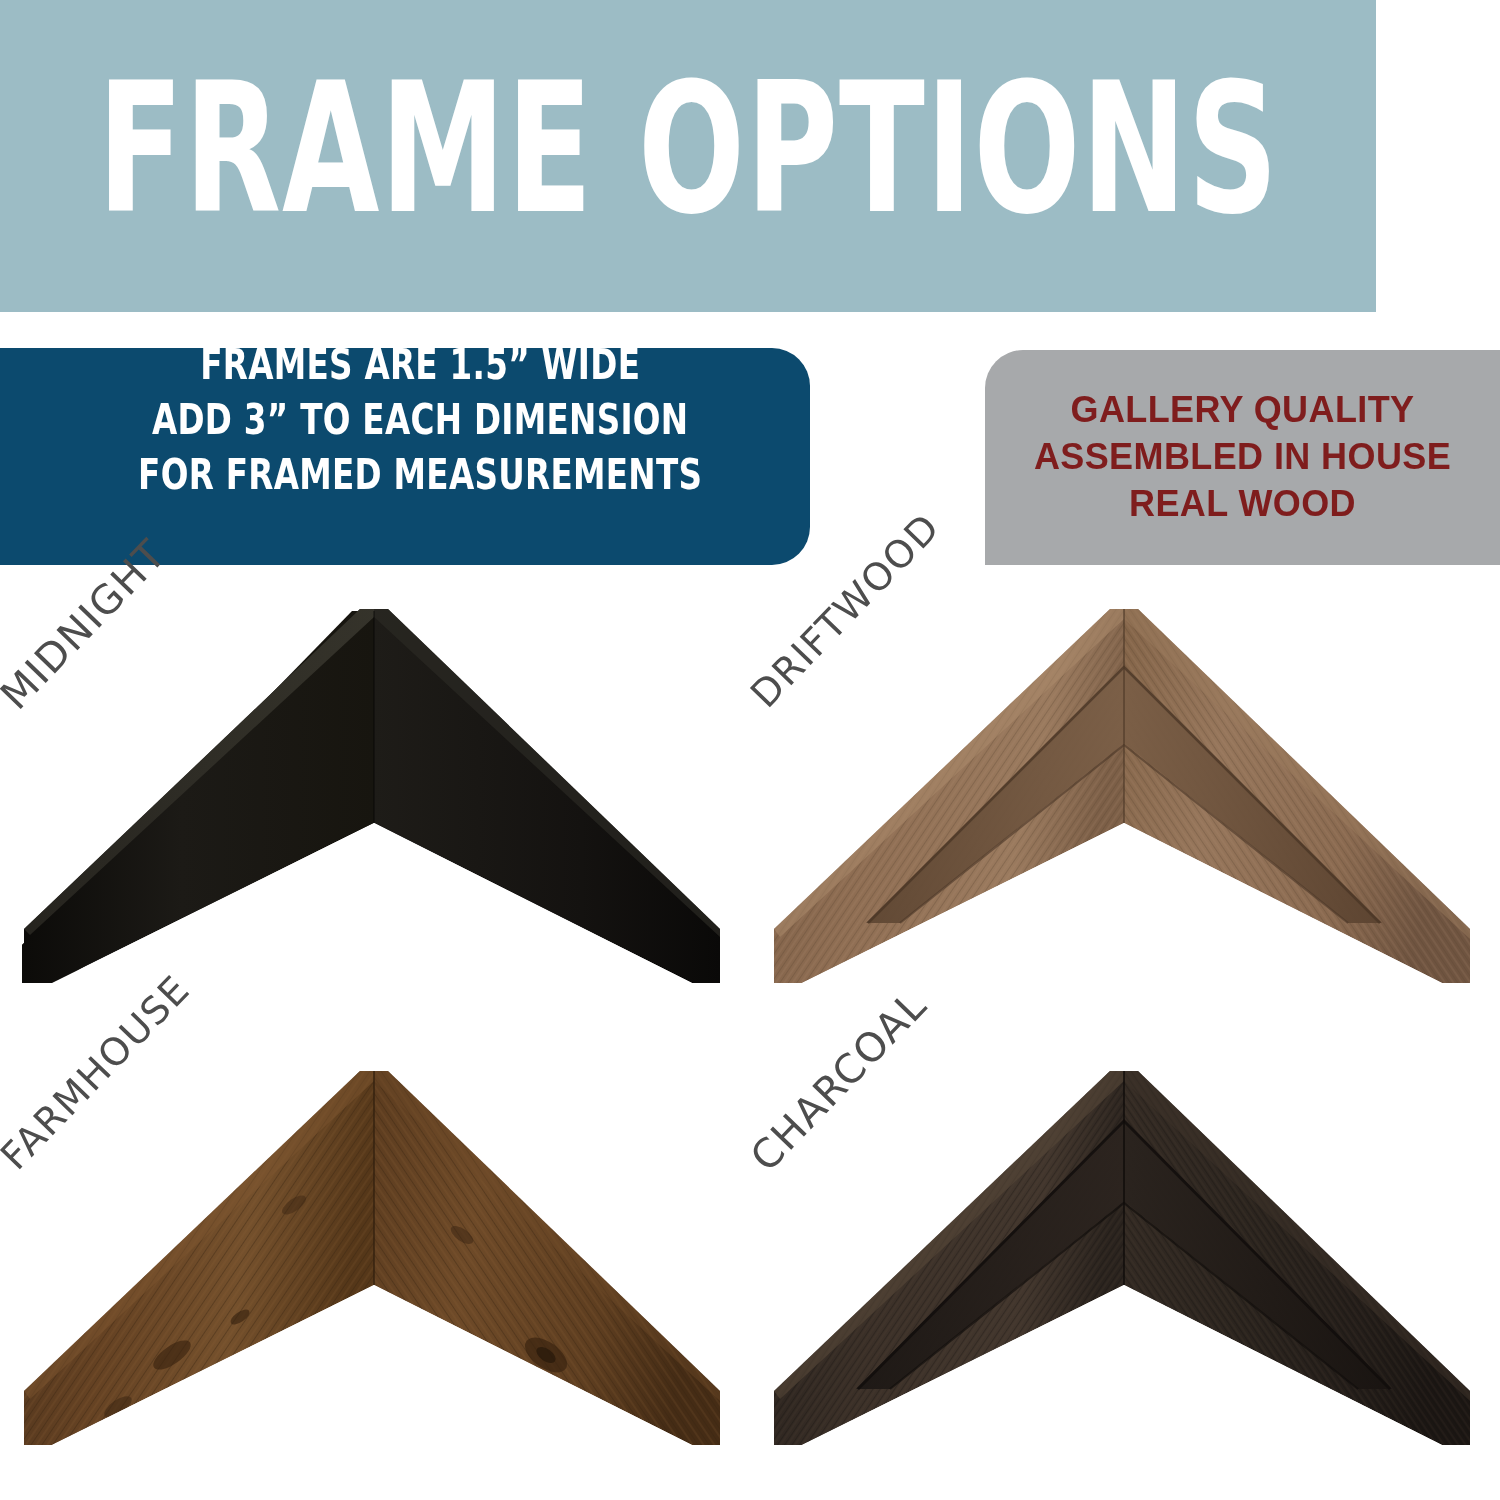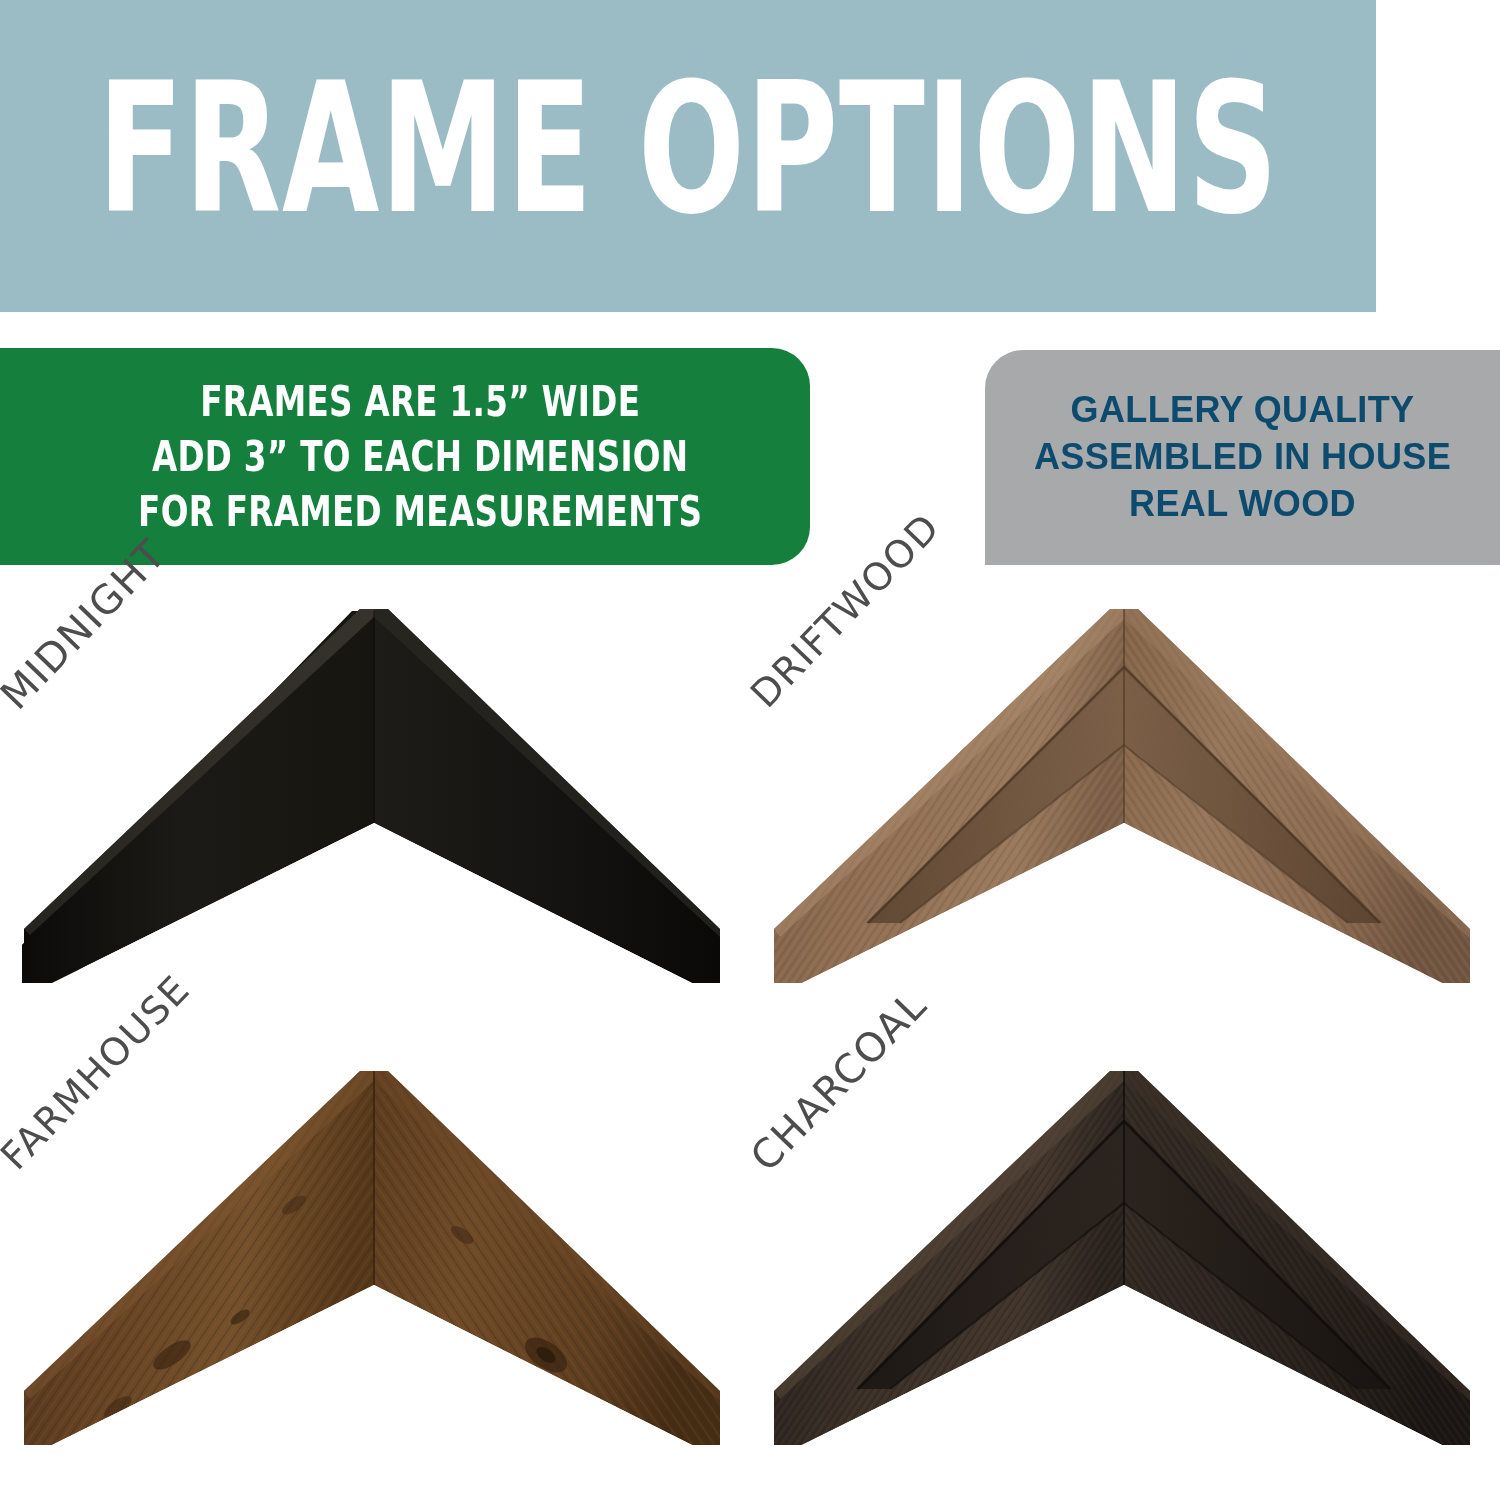--- a/index.html
+++ b/index.html
@@ -41,24 +41,23 @@
     padding-bottom: 10px;
   }
 
   
   .info-left {
     position: absolute;
     left: 0;
     top: 348px;
     width: 810px;
     height: 217px;
-    background: #15803d;
+    background: #0c4a6e;
     border-radius: 0 38px 38px 0;
     display: flex;
-    align-items: center;
     justify-content: center;
   }
   .info-left-text {
     color: #ffffff;
     font-family: "Liberation Sans Narrow", "DejaVu Sans Condensed", "Liberation Sans", sans-serif;
     font-weight: 700;
     font-size: 39px;
     line-height: 1.28;
     letter-spacing: 0.3px;
     text-align: center;
@@ -73,21 +72,21 @@
     top: 350px;
     width: 515px;
     height: 215px;
     background: #a7a9ab;
     border-radius: 38px 0 0 0;
     display: flex;
     align-items: center;
     justify-content: center;
   }
   .info-right-text {
-    color: #0c4a6e;
+    color: #7f1d1d;
     font-family: "Liberation Sans", sans-serif;
     font-weight: 700;
     font-size: 36px;
     line-height: 1.30;
     letter-spacing: 0.4px;
     text-align: center;
     white-space: pre-line;
   }
 
   

